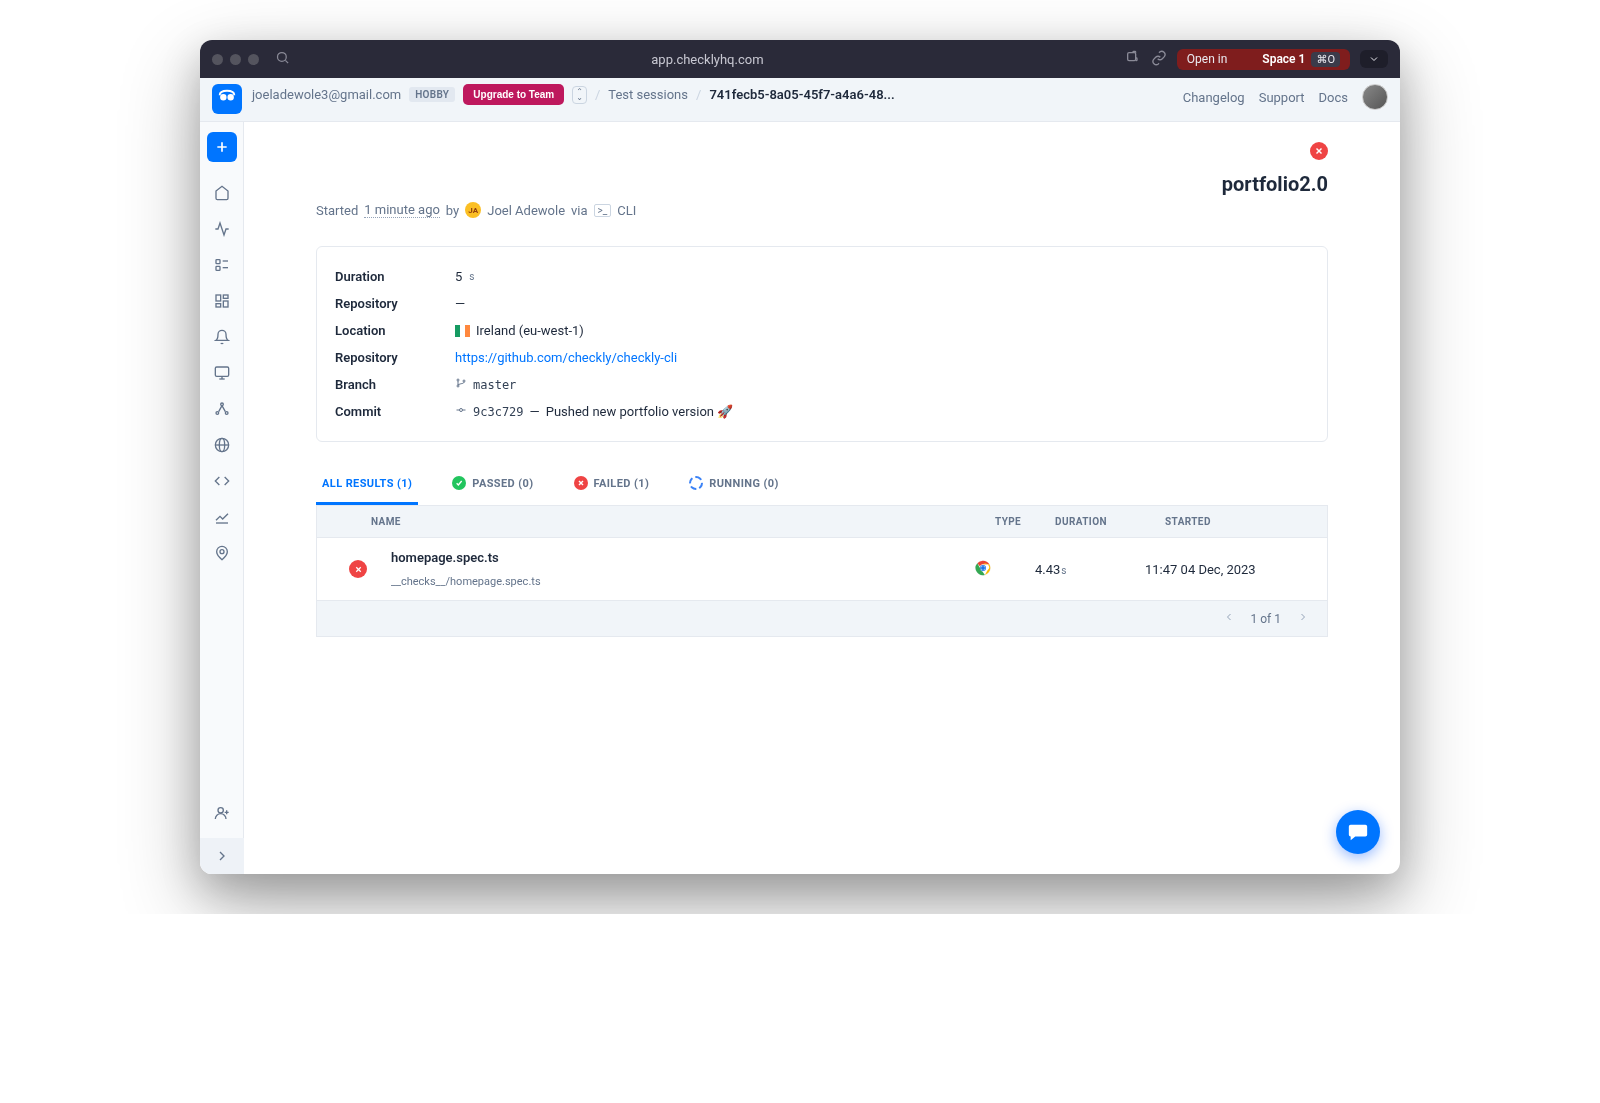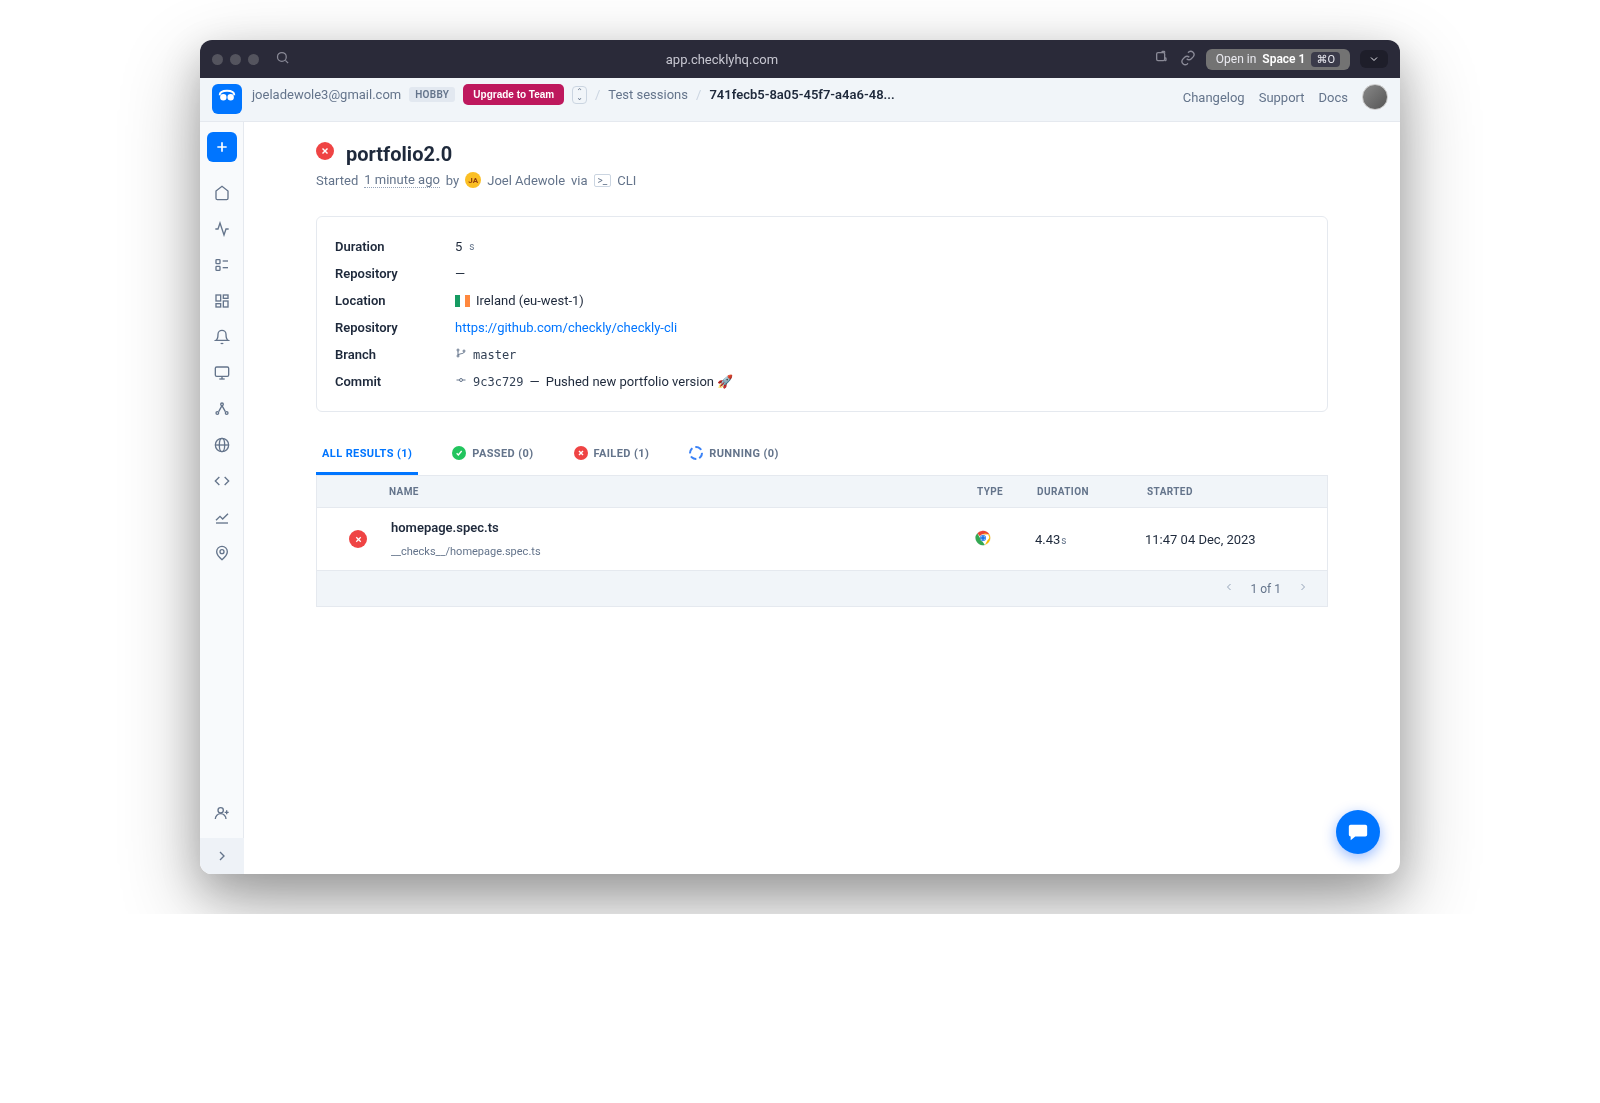--- a/index.html
+++ b/index.html
@@ -25,24 +25,24 @@
       padding: 8px 12px;
       gap: 12px;
       height: 38px;
     }
     .traffic-lights { display:flex; gap:7px; margin-right:4px;}
     .dot { width:11px; height:11px; border-radius:50%; background:#54545e; }
     .search-icon { color:#8a8a97; }
     .url { flex:1; text-align:center; color:#c7c7d1; font-size:13px; }
     .titlebar-right { display:flex; align-items:center; gap:10px; color:#8a8a97; }
     .open-space {
-      background:#737373; color:#eaeaf0; padding:3px 10px;
+      background:#7f1d1d; color:#eaeaf0; padding:3px 10px;
       border-radius:6px; display:flex; align-items:center; gap:6px; font-size:12px;
     }
-    .open-space b { color:#fff; font-weight:600; }
+    .open-space b { color:#fff; font-weight:600;margin-left:29px; }
     .kbd { background:#3b3b4a; padding:1px 5px; border-radius:4px; font-size:11px;}
     .dropdown-chip { background:#1e1e2a; padding:3px 8px; border-radius:6px; color:#eaeaf0; display:flex; align-items:center;}
     
     .appheader {
       background:#f1f5f9; display:flex; align-items:flex-start;
       padding: 6px 12px; gap:10px; border-bottom:1px solid #e5e9ef; height:44px;
     }
     .logo { width:30px; height:30px; background:#0075ff; border-radius:6px; display:flex; align-items:center; justify-content:center; }
     .logo svg { width:22px; height:22px; }
     .breadcrumb { display:flex; align-items:center; gap:8px; color:#64748b; font-size:13px;}
@@ -55,21 +55,21 @@
     
     .body { display:flex; height:752px; }
     .sidebar { width:44px; background:#f8fafc; border-right:1px solid #e5e9ef; display:flex; flex-direction:column; align-items:center; padding-top:10px; gap:6px;}
     .side-item { width:30px; height:30px; display:flex; align-items:center; justify-content:center; color:#64748b; border-radius:6px; cursor:pointer;}
     .side-item.plus { background:#0075ff; color:#fff; margin-bottom:10px;}
     .side-item svg { width:16px; height:16px; }
     .side-spacer { flex:1; }
     .side-item.chevron { background:#eef2f7; width:44px; border-radius:0; height:36px; margin-top:4px;}
     
     .content { flex:1; padding: 20px 72px 20px 72px; overflow:auto; position:relative;}
-    .page-title-row { display:flex; align-items:flex-start; gap:12px; margin-bottom:6px;}
+    .page-title-row { display:flex; align-items:flex-end; gap:12px; margin-bottom:6px;flex-direction:column;}
     .status-circle { width:18px; height:18px; border-radius:50%; display:flex; align-items:center; justify-content:center;}
     .status-circle.fail { background:#ef4444; color:#fff; }
     .status-circle.fail-sm { background:#ef4444; color:#fff; width:18px; height:18px;}
     .status-circle.pass { background:#22c55e; color:#fff; }
     .status-circle.running { border:2px dashed #3b82f6; background:transparent; }
     .page-title { font-size:20px; font-weight:700; }
     .subtitle { color:#64748b; font-size:13px; display:flex; align-items:center; gap:6px;}
     .dotted { border-bottom:1px dotted #94a3b8; }
     .user-bubble { width:16px; height:16px; border-radius:50%; background:#fbbf24; display:inline-flex; align-items:center; justify-content:center; font-size:8px; color:#92400e; font-weight:700;}
     .cli-box { border:1px solid #cbd5e1; padding:0 3px; font-size:10px; border-radius:2px; color:#64748b; display:inline-flex; align-items:center;}
@@ -82,21 +82,21 @@
     .mono { font-family: ui-monospace, Menlo, monospace; font-size:12px; color:#334155;}
     .small-s { font-size:10px; color:#64748b; margin-left:1px;}
     .flag { display:inline-flex; }
     .flag span { width:5px; height:12px; }
     
     .tabs { display:flex; gap:28px; margin-top:24px; border-bottom:1px solid #e5e9ef; }
     .tab { padding:10px 6px 12px; font-size:11px; font-weight:700; letter-spacing:0.4px; color:#64748b; display:flex; align-items:center; gap:6px; cursor:pointer; border-bottom:3px solid transparent;}
     .tab.active { color:#0075ff; border-bottom-color:#0075ff;align-items:flex-end; }
     .tab .status-circle { width:14px; height:14px; }
     
-    .thead { display:flex; background:#f1f5f9; padding:10px 30px; font-size:10px; font-weight:700; color:#64748b; letter-spacing:0.4px; border:1px solid #e5e9ef; border-top:none;}
+    .thead { display:flex; background:#f1f5f9; padding:10px 12px; font-size:10px; font-weight:700; color:#64748b; letter-spacing:0.4px; border:1px solid #e5e9ef; border-top:none;}
     .col-status { width:42px; }
     .col-name { flex:1; }
     .col-type { width:60px; text-align:left;}
     .col-duration { width:110px; text-align:left;}
     .col-started { width:150px; text-align:left;}
     .trow { display:flex; align-items:center; padding:12px 32px; border:1px solid #e5e9ef; border-top:none; font-size:13px;}
     .trow .name-main { font-weight:600; color:#1e293b; font-size:13px;}
     .trow .name-sub { color:#64748b; font-size:11px; margin-top:10px;}
     .chrome-icon { width:16px; height:16px; }
     .tfoot { display:flex; justify-content:flex-end; align-items:center; gap:16px; background:#f1f5f9; padding:10px 18px; border:1px solid #e5e9ef; border-top:none; color:#64748b; font-size:12px;}

